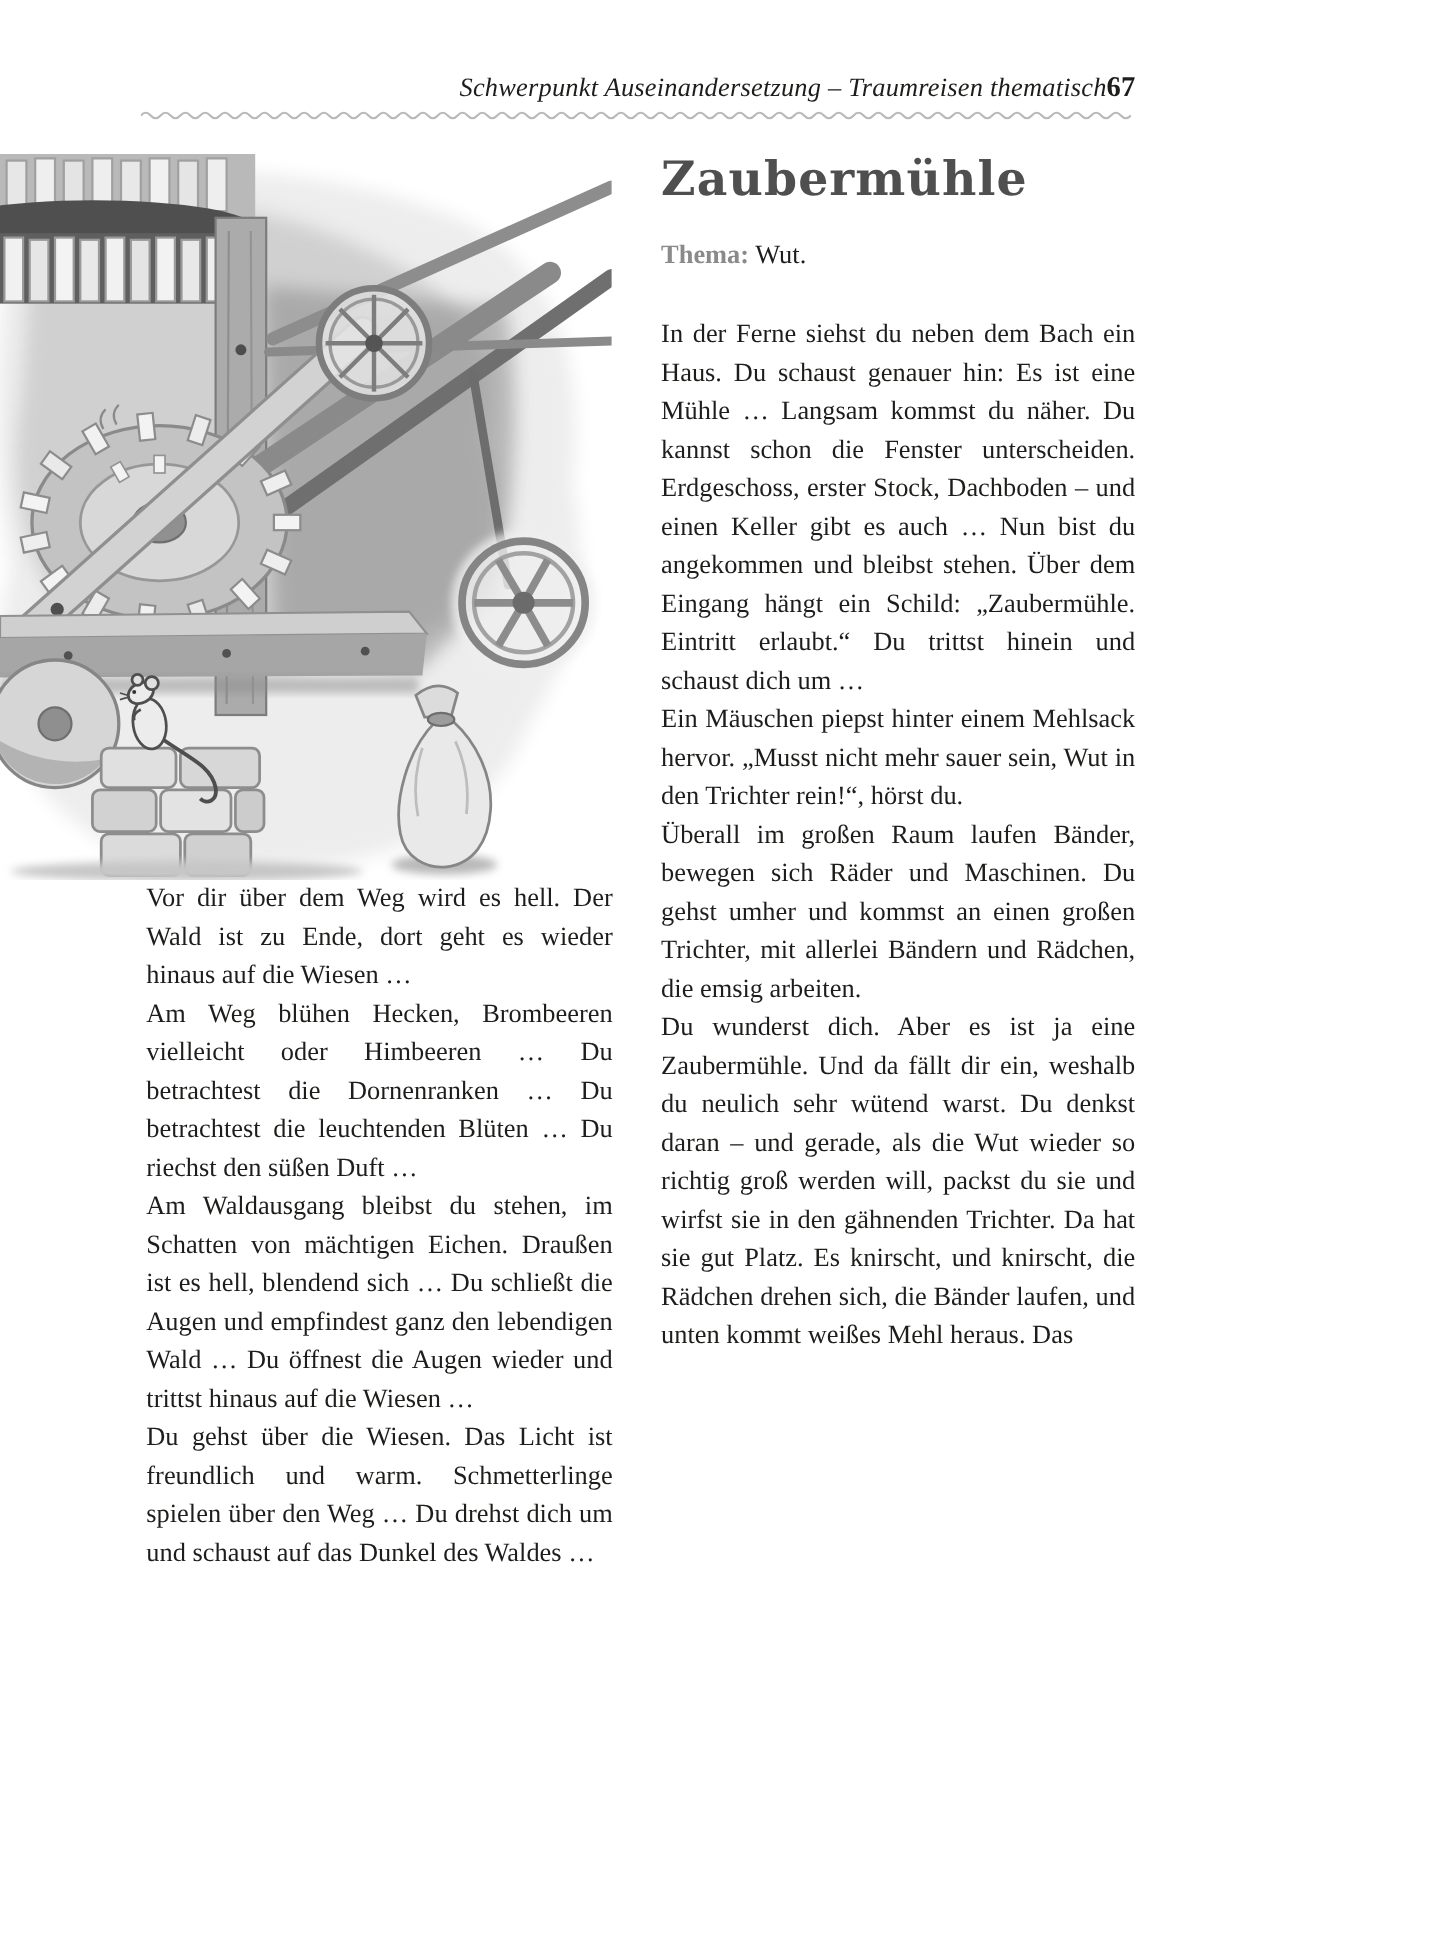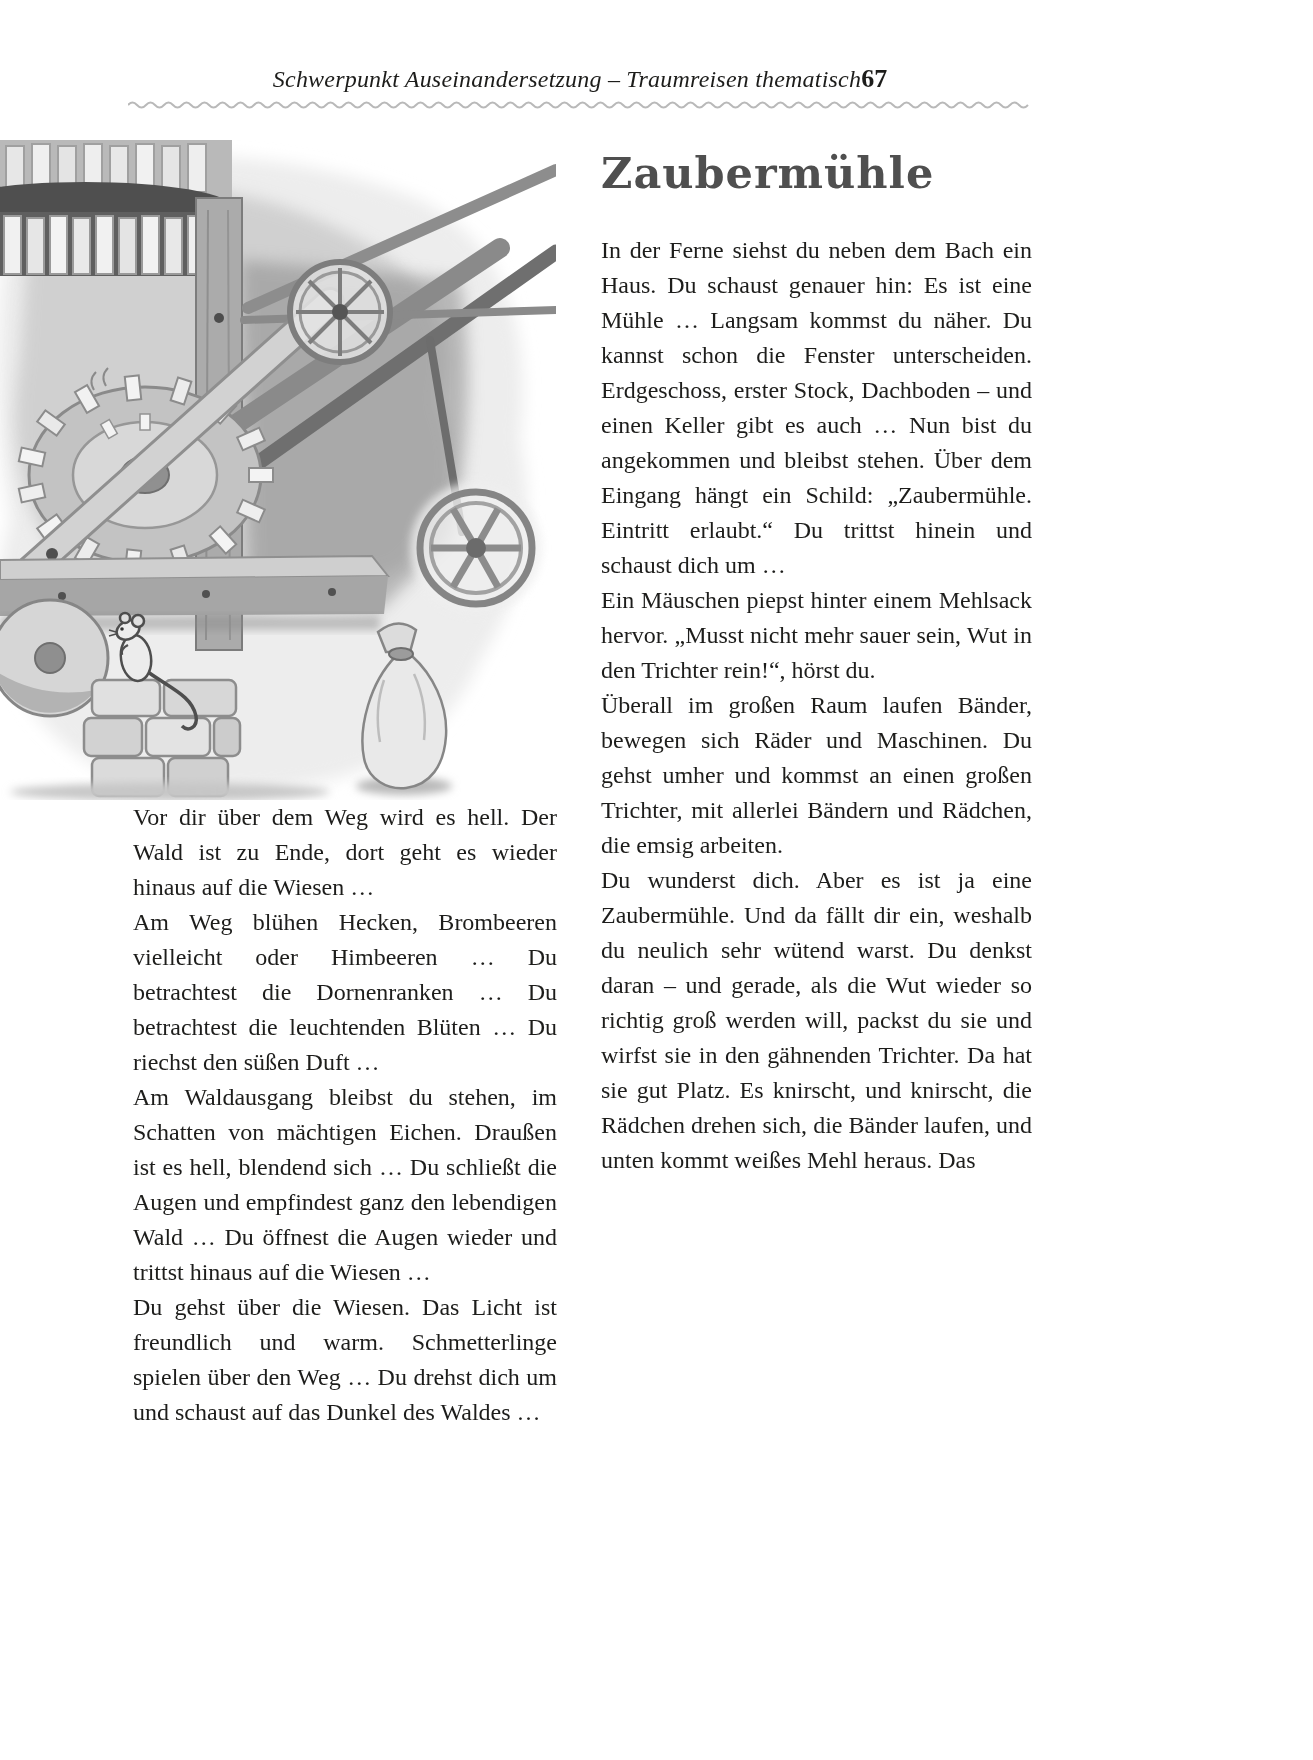--- a/index.html
+++ b/index.html
@@ -11,39 +11,39 @@
     overflow: hidden;
     font-family: "Liberation Serif", serif;
     color: #1d1d1b;
   }
   
   .page-header {
     position: absolute;
     left: 128px; top: 64px;
     width: 904px;
     display: flex;
-    justify-content: center;
+    justify-content: flex-end;
     align-items: baseline;
   }
   .running-title { font-style: italic; font-size: 24px; letter-spacing: 0.2px; }
   .page-number  { font-weight: bold; font-size: 26px; font-style: normal; }
   .wavy { position: absolute; left: 128px; top: 99px; }
 
   
   .illustration {
     position: absolute;
     left: 0; top: 140px;
     width: 556px; height: 660px;
   }
   .illustration svg { display: block; }
 
   
   .col-right {
     position: absolute;
-    left: 601px; top: 152px;
+    left: 601px; top: 142px;
     width: 431px;
   }
   .article-title {
     font-family: "DejaVu Serif", serif;
     font-weight: bold;
     font-size: 43px;
     line-height: 1;
     letter-spacing: 1px;
     color: #4f4f4f;
     margin: 0 0 30px 0;
@@ -240,20 +240,21 @@
         <path d="M386 512 L378 492 Q398 476 416 490 L410 512 Z" fill="#dcdcdc" stroke="#868686" stroke-width="2.5"></path>
         <path d="M396 516 C370 542 358 588 364 618 C368 640 388 650 406 648 C430 645 444 626 446 596 C448 564 432 534 412 516 Z" fill="#e9e9e9" stroke="#868686" stroke-width="2.5"></path>
         <ellipse cx="401" cy="514" rx="12" ry="6" fill="#9c9c9c" stroke="#6e6e6e" stroke-width="2"></ellipse>
         <path d="M384 540 q-10 30 -4 62 M414 534 q14 30 10 66" stroke="#bdbdbd" stroke-width="2.5" fill="none"></path>
       </g>
     </svg>
   </div>
 
   <section class="col-right">
     <h1 class="article-title">Zaubermühle</h1>
+    <p class="meta"><span class="label">Thema:</span> <span>Wut.</span></p>
     <div class="bodytext">
       <p>In der Ferne siehst du neben dem Bach ein Haus. Du schaust genauer hin: Es ist eine Mühle … Langsam kommst du näher. Du kannst schon die Fenster unterscheiden. Erdgeschoss, erster Stock, Dachboden – und einen Keller gibt es auch … Nun bist du angekommen und bleibst stehen. Über dem Eingang hängt ein Schild: „Zaubermühle. Eintritt erlaubt.“ Du trittst hinein und schaust dich um …</p>
       <p>Ein Mäuschen piepst hinter einem Mehlsack hervor. „Musst nicht mehr sauer sein, Wut in den Trichter rein!“, hörst du.</p>
       <p>Überall im großen Raum laufen Bänder, bewegen sich Räder und Maschinen. Du gehst umher und kommst an einen großen Trichter, mit allerlei Bändern und Rädchen, die emsig arbeiten.</p>
       <p>Du wunderst dich. Aber es ist ja eine Zaubermühle. Und da fällt dir ein, weshalb du neulich sehr wütend warst. Du denkst daran – und gerade, als die Wut wieder so richtig groß werden will, packst du sie und wirfst sie in den gähnenden Trichter. Da hat sie gut Platz. Es knirscht, und knirscht, die Rädchen drehen sich, die Bänder laufen, und unten kommt weißes Mehl heraus. Das</p>
     </div>
   </section>
 
   <section class="col-left">
     <p>Vor dir über dem Weg wird es hell. Der Wald ist zu Ende, dort geht es wieder hinaus auf die Wiesen …</p>

